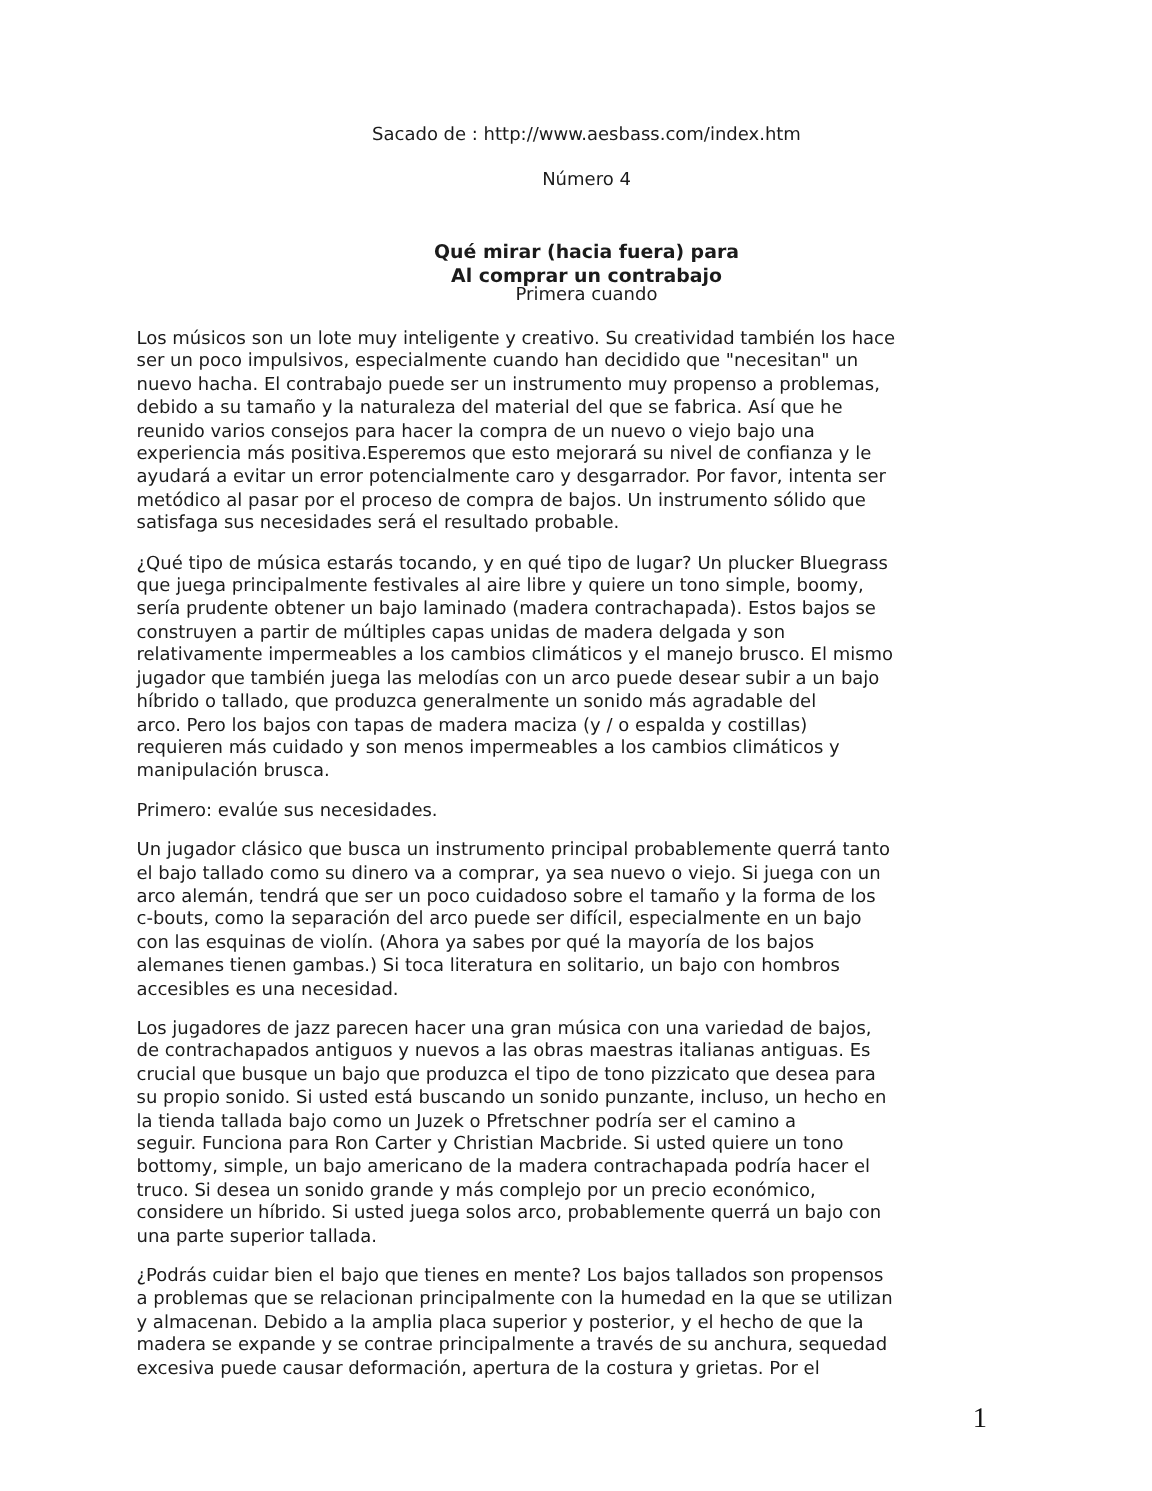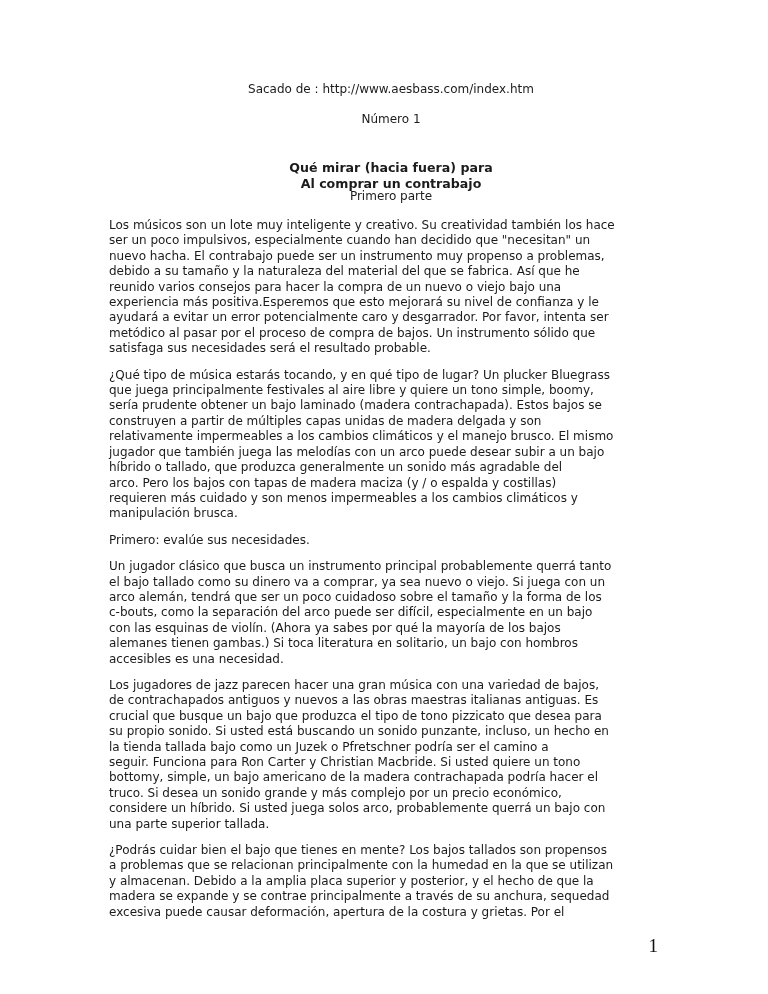--- a/index.html
+++ b/index.html
@@ -30,21 +30,21 @@
   .hdr-title  {
     top: 144px;
     margin: 16px;
     font-size: 12.6px;
     font-weight: bold;
     line-height: 15.8px;
   }
   .hdr-part   { top: 189px; }
   .body-text {
     position: absolute;
-    left: 109px;
+    left: 91px;
     top: 218px;
     width: 600px;
     font-size: 12px;
     line-height: 15.4px;
   }
   .para {
     margin: 0 0 11px 0;
     white-space: pre;
   }
   .page-number {
@@ -57,26 +57,26 @@
     color: #111111;
   }
 </style>
 </head>
 <body>
 
 <div class="page">
 
   <div class="hdr hdr-source">Sacado de : http://www.aesbass.com/index.htm</div>
 
-  <div class="hdr hdr-number">Número 1</div>
+  <div class="hdr hdr-number">Número 4</div>
 
   <h1 class="hdr hdr-title">Qué mirar (hacia fuera) para
 Al comprar un contrabajo</h1>
 
-  <div class="hdr hdr-part">Primero parte</div>
+  <div class="hdr hdr-part">Primera cuando</div>
 
   <div class="body-text">
     <p class="para">Los músicos son un lote muy inteligente y creativo. Su creatividad también los hace
 ser un poco impulsivos, especialmente cuando han decidido que "necesitan" un
 nuevo hacha. El contrabajo puede ser un instrumento muy propenso a problemas,
 debido a su tamaño y la naturaleza del material del que se fabrica. Así que he
 reunido varios consejos para hacer la compra de un nuevo o viejo bajo una
 experiencia más positiva.Esperemos que esto mejorará su nivel de confianza y le
 ayudará a evitar un error potencialmente caro y desgarrador. Por favor, intenta ser
 metódico al pasar por el proceso de compra de bajos. Un instrumento sólido que

